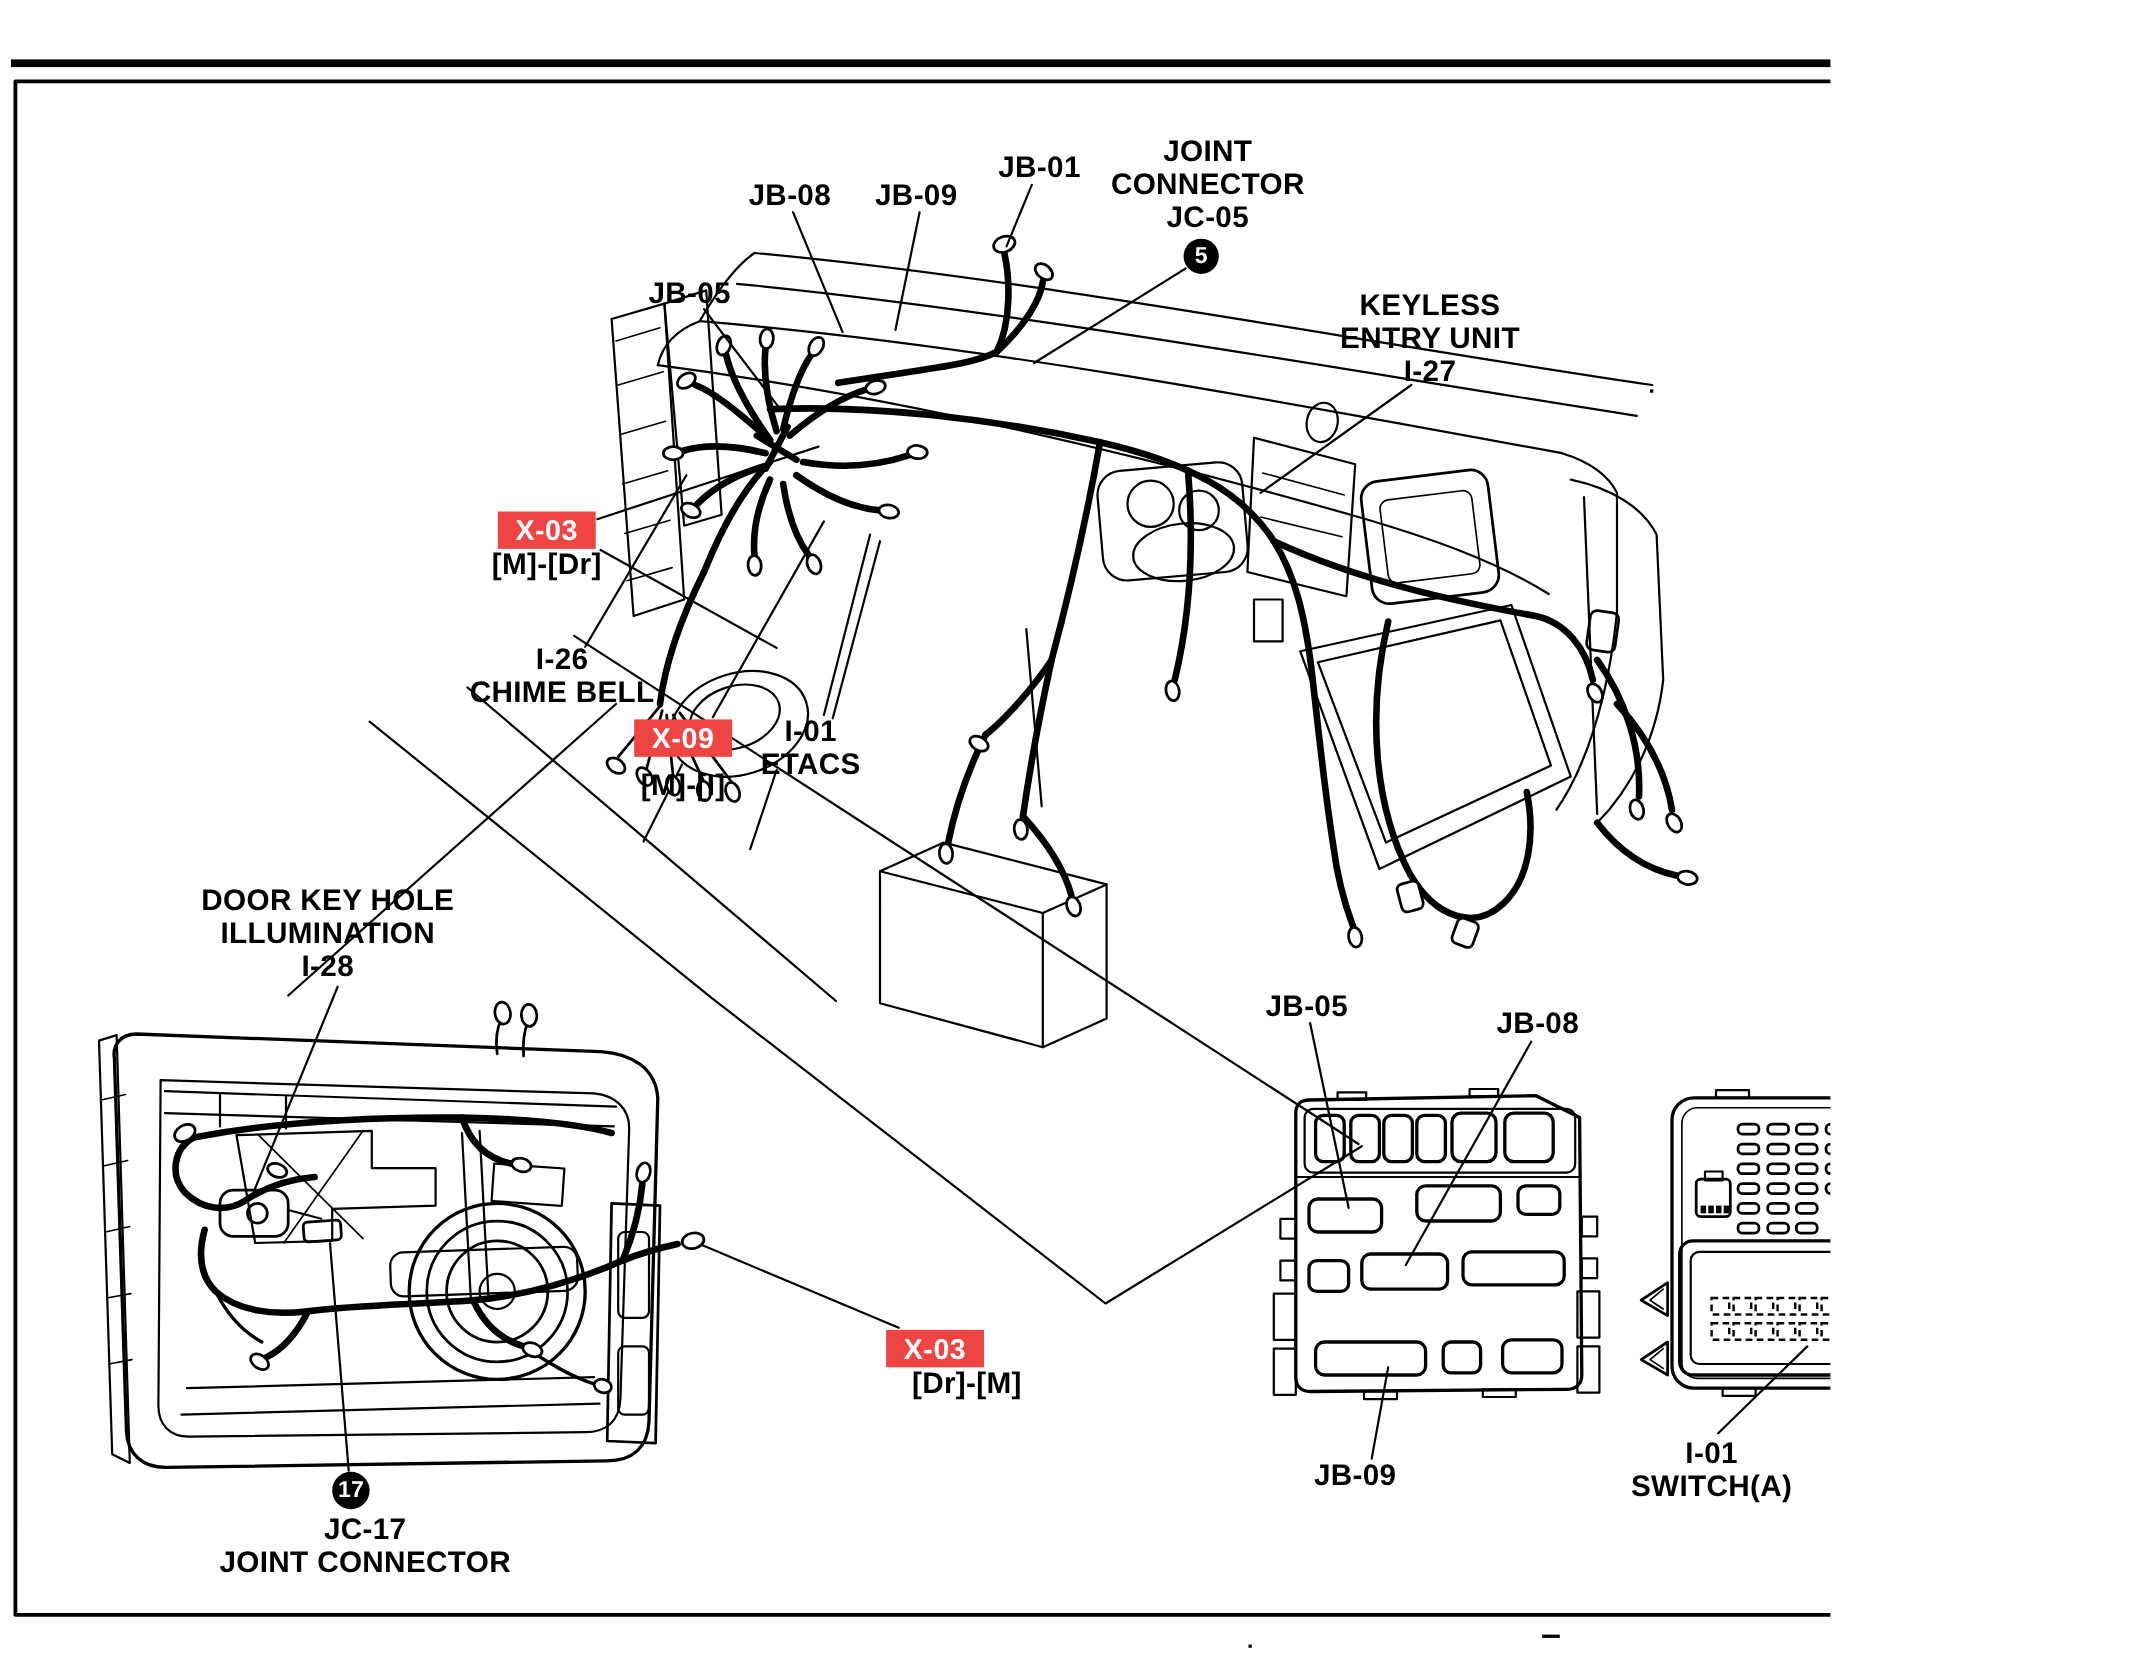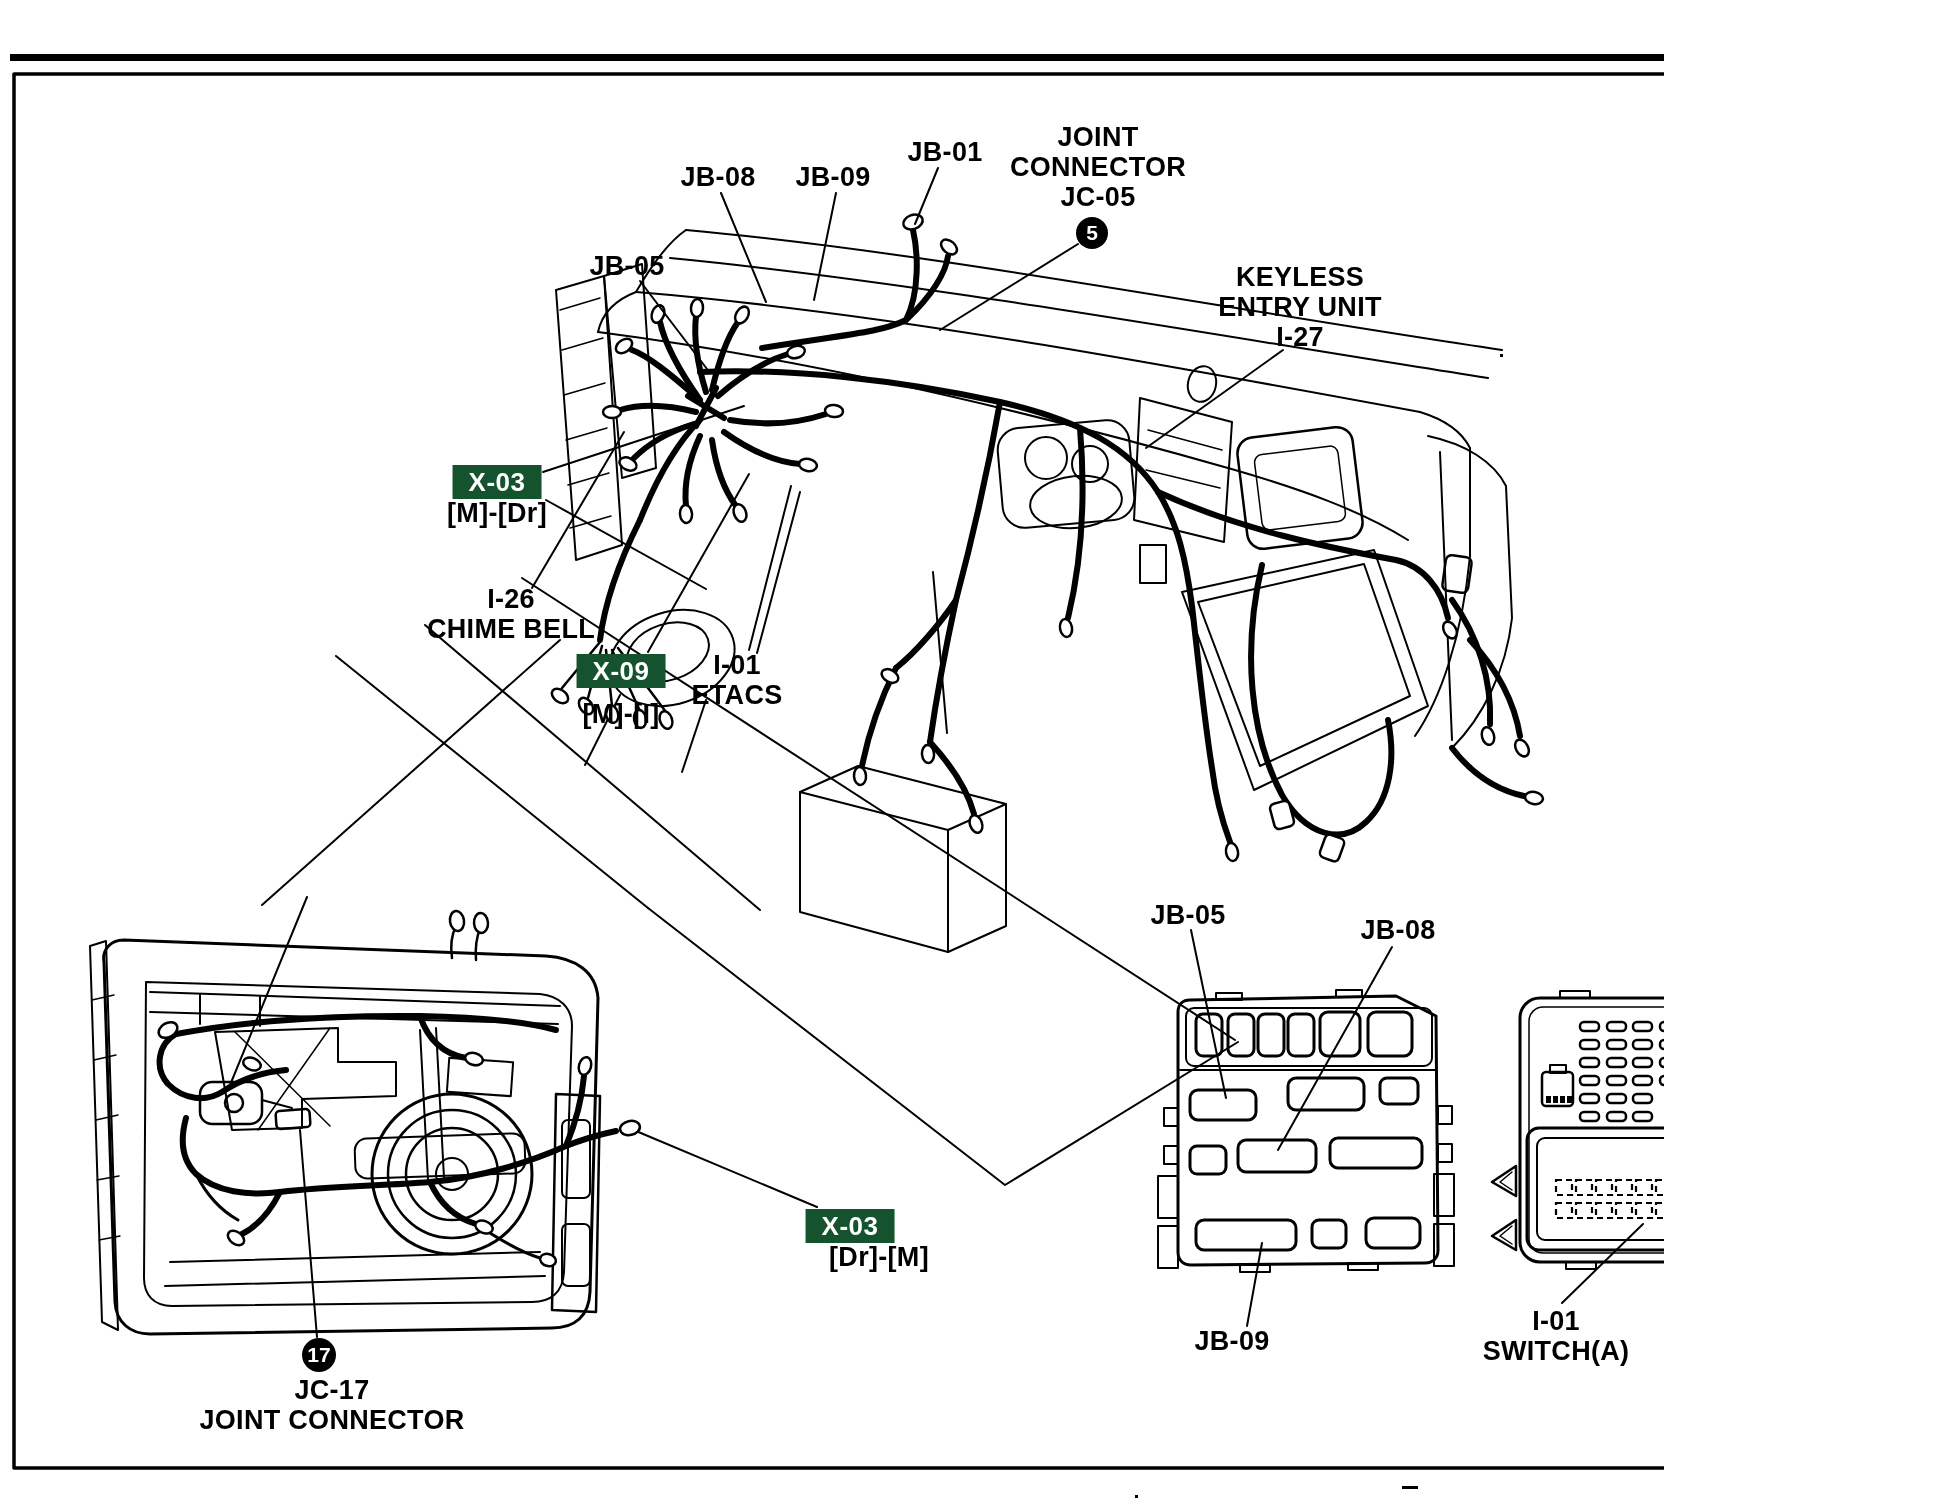--- a/index.html
+++ b/index.html
@@ -3,21 +3,21 @@
 <meta charset="utf-8">
 <style>
   html,body{margin:0;padding:0;background:#fff}
   .page{position:relative;width:1664px;height:1504px;background:#fff;overflow:hidden;
         font-family:"Liberation Sans",sans-serif;color:#000}
   svg{position:absolute;left:0;top:0}
   .lbl{position:absolute;transform:translate(-50%,-50%);text-align:center;white-space:nowrap;
        font:700 27px/30px "Liberation Sans",sans-serif;letter-spacing:.3px}
   .lbl span{display:block}
   .corner{position:absolute;transform:translate(-50%,-50%);font:700 30px "Liberation Sans",sans-serif}
-  .chip{position:absolute;transform:translate(-50%,-50%);background:#14532d;color:#fff;
+  .chip{position:absolute;transform:translate(-50%,-50%);background:#ef4444;color:#fff;
         font:700 26px/26px "Liberation Sans",sans-serif;padding:4px 16px;letter-spacing:.5px}
   .badge{position:absolute;transform:translate(-50%,-50%);background:#000;color:#fff;border-radius:50%;
          width:34px;height:34px;display:flex;align-items:center;justify-content:center;
          font:700 21px "Liberation Sans",sans-serif}
   
   .s15{stroke:#000;stroke-width:1.5;fill:none;stroke-linecap:round;stroke-linejoin:round}
   .s2{stroke:#000;stroke-width:2;fill:none;stroke-linecap:round;stroke-linejoin:round}
   .s25{stroke:#000;stroke-width:2.5;fill:none;stroke-linecap:round;stroke-linejoin:round}
   .s3{stroke:#000;stroke-width:3;fill:none;stroke-linecap:round;stroke-linejoin:round}
   .s35{stroke:#000;stroke-width:3.5;fill:none;stroke-linecap:round;stroke-linejoin:round}
@@ -456,20 +456,25 @@
 
 <div class="chip" style="left:621px;top:671px">X-09</div>
 <div class="lbl" style="left:621px;top:714px">[M]-[I]</div>
 
 <div class="lbl" style="left:737px;top:680px">
   <span>I-01</span>
   <span>ETACS</span>
 </div>
 
 
+<div class="lbl" style="left:298px;top:848px">
+  <span>DOOR KEY HOLE</span>
+  <span>ILLUMINATION</span>
+  <span>I-28</span>
+</div>
 
 <div class="chip" style="left:850px;top:1226px">X-03</div>
 <div class="lbl" style="left:879px;top:1257px">[Dr]-[M]</div>
 
 <div class="badge" style="left:319px;top:1355px">17</div>
 <div class="lbl" style="left:332px;top:1405px">
   <span>JC-17</span>
   <span>JOINT CONNECTOR</span>
 </div>
 

